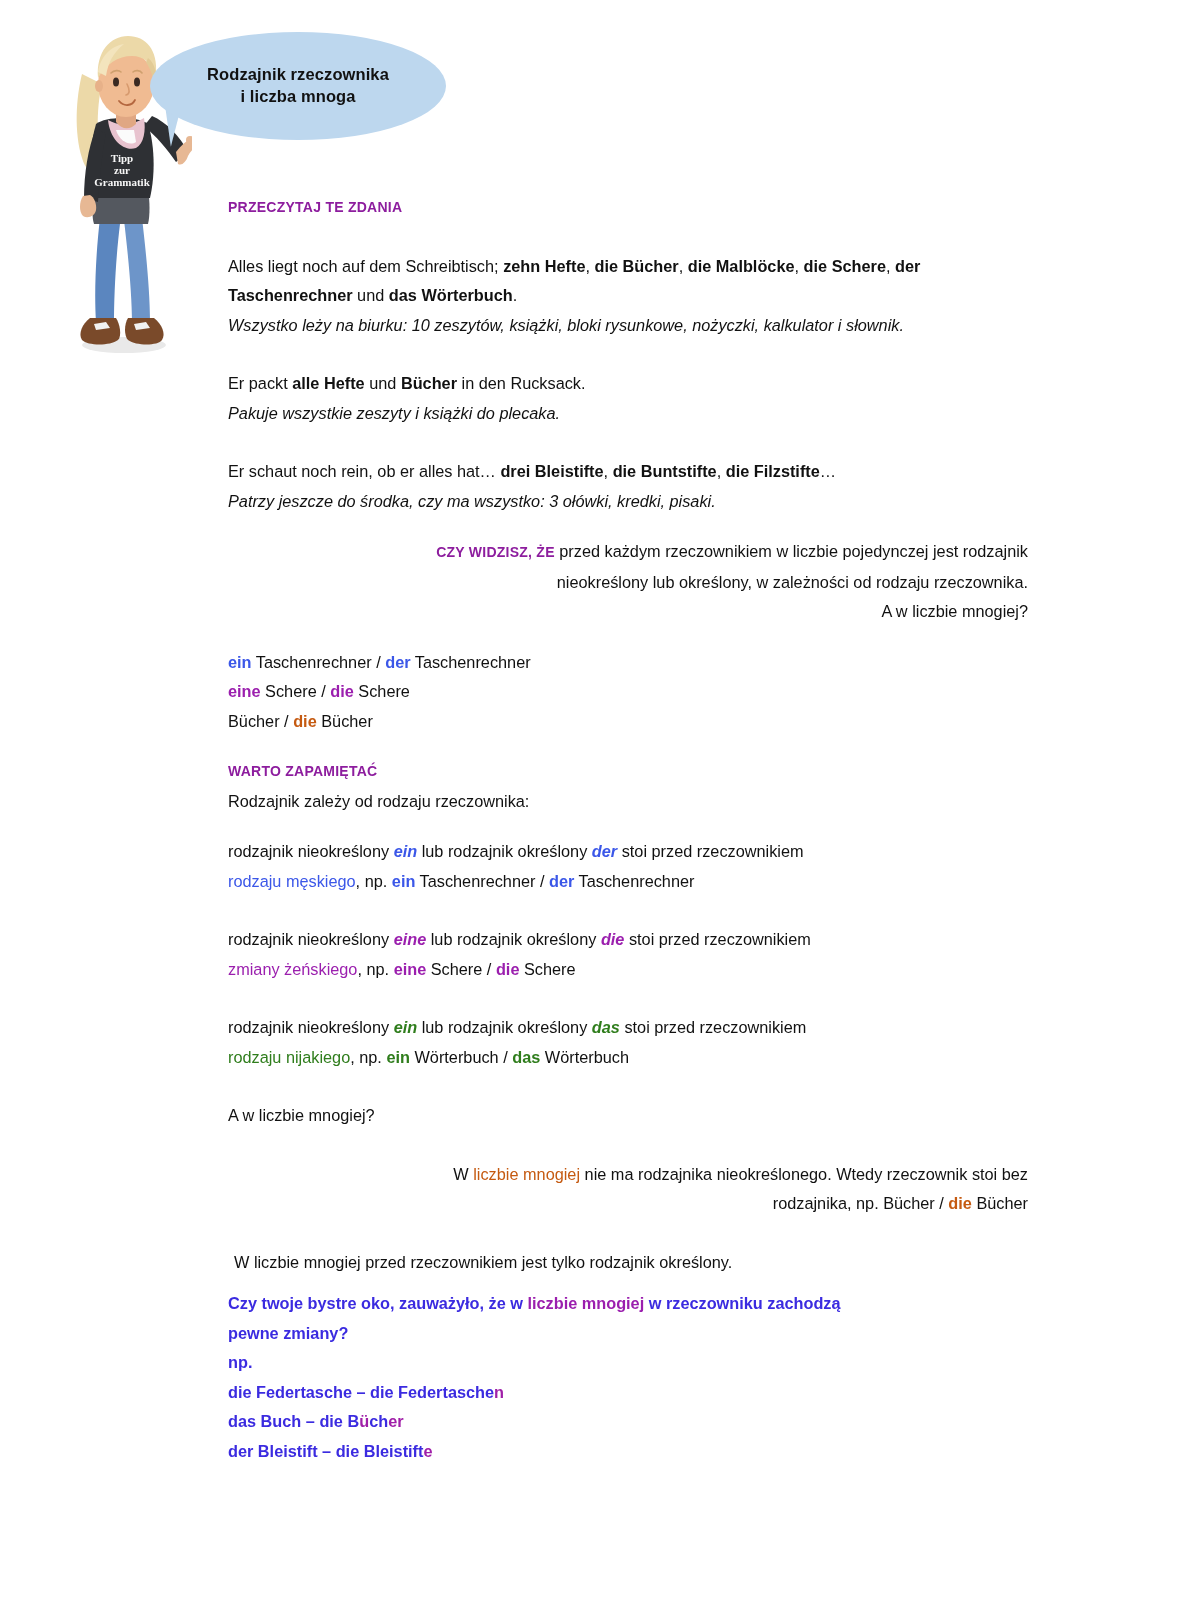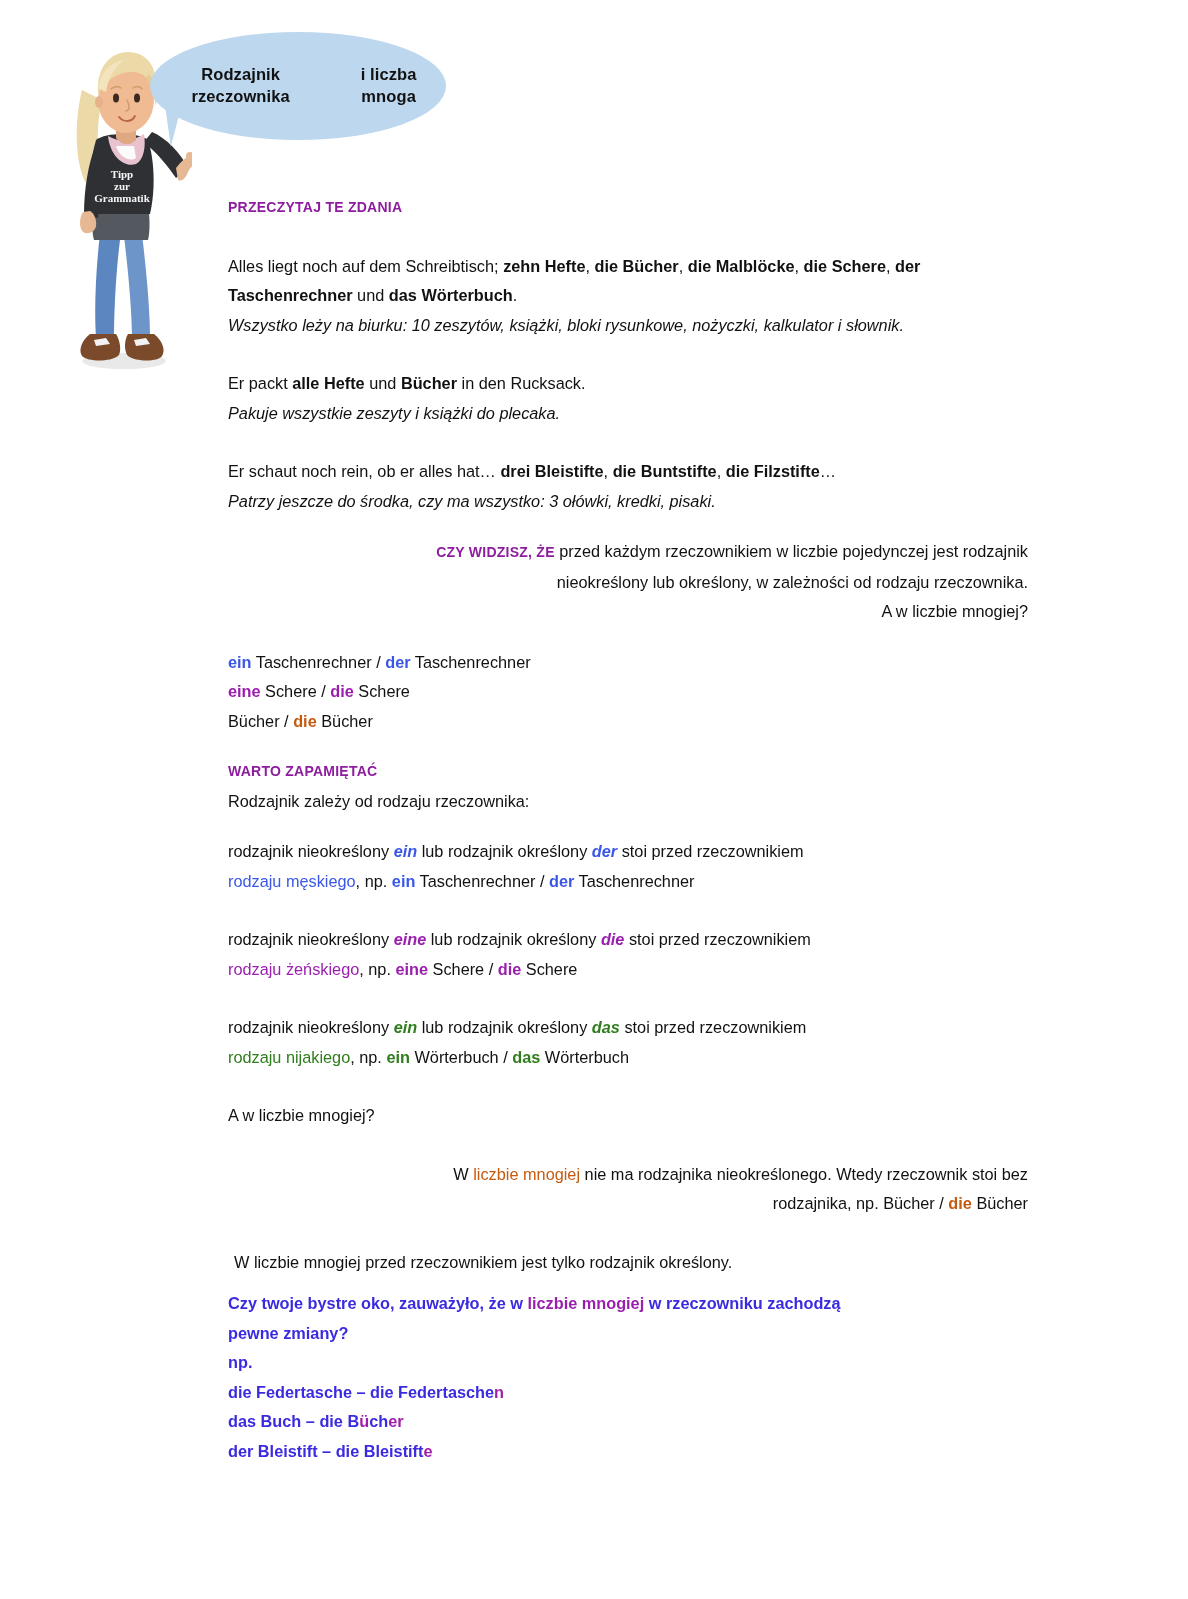--- a/index.html
+++ b/index.html
@@ -13,21 +13,21 @@
     position: relative;
     font-family: "Liberation Sans", sans-serif;
     color: #111111;
     overflow: hidden;
   }
 
   
   #character {
     position: absolute;
     left: 52px;
-    top: 28px;
+    top: 12px;
     width: 140px;
     height: 345px;
   }
 
   
   #speech-bubble {
     position: absolute;
     left: 150px;
     top: 32px;
     width: 296px;
@@ -47,21 +47,21 @@
     height: 0;
     border-left: 14px solid #bdd7ee;
     border-bottom: 34px solid transparent;
     border-top: 6px solid transparent;
     transform: rotate(-8deg);
   }
   #speech-bubble .bubble-text {
     position: absolute;
     inset: 0;
     display: flex;
-    flex-direction: row;
+    flex-direction: column;
     align-items: center;
     justify-content: center;
     font-weight: bold;
     font-size: 16.5px;
     line-height: 1.32;
     color: #111111;
     text-align: center;
     letter-spacing: .1px;
   }
 
@@ -225,21 +225,21 @@
   <div class="gap-md"></div>
 
   <div id="rules-list">
       <div>
         <div><span class="de">rodzajnik nieokreślony </span><span class="c-masc bi">ein</span><span class="de"> lub rodzajnik określony </span><span class="c-masc bi">der</span><span class="de"> stoi przed rzeczownikiem</span></div>
         <div><span class="c-masc">rodzaju męskiego</span><span class="de">, np. </span><span class="c-masc b">ein</span><span class="de"> Taschenrechner / </span><span class="c-masc b">der</span><span class="de"> Taschenrechner</span></div>
       </div>
       <div class="gap-lg"></div>
       <div>
         <div><span class="de">rodzajnik nieokreślony </span><span class="c-fem bi">eine</span><span class="de"> lub rodzajnik określony </span><span class="c-fem bi">die</span><span class="de"> stoi przed rzeczownikiem</span></div>
-        <div><span class="c-fem">rodzaju żeńskiego</span><span class="de">, np. </span><span class="c-fem b">eine</span><span class="de"> Schere / </span><span class="c-fem b">die</span><span class="de"> Schere</span></div>
+        <div><span class="c-fem">zmiany żeńskiego</span><span class="de">, np. </span><span class="c-fem b">eine</span><span class="de"> Schere / </span><span class="c-fem b">die</span><span class="de"> Schere</span></div>
       </div>
       <div class="gap-lg"></div>
       <div>
         <div><span class="de">rodzajnik nieokreślony </span><span class="c-neut bi">ein</span><span class="de"> lub rodzajnik określony </span><span class="c-neut bi">das</span><span class="de"> stoi przed rzeczownikiem</span></div>
         <div><span class="c-neut">rodzaju nijakiego</span><span class="de">, np. </span><span class="c-neut b">ein</span><span class="de"> Wörterbuch / </span><span class="c-neut b">das</span><span class="de"> Wörterbuch</span></div>
       </div>
       <div class="gap-lg"></div>
     </div>
 
   <div class="de">A w liczbie mnogiej?</div>

